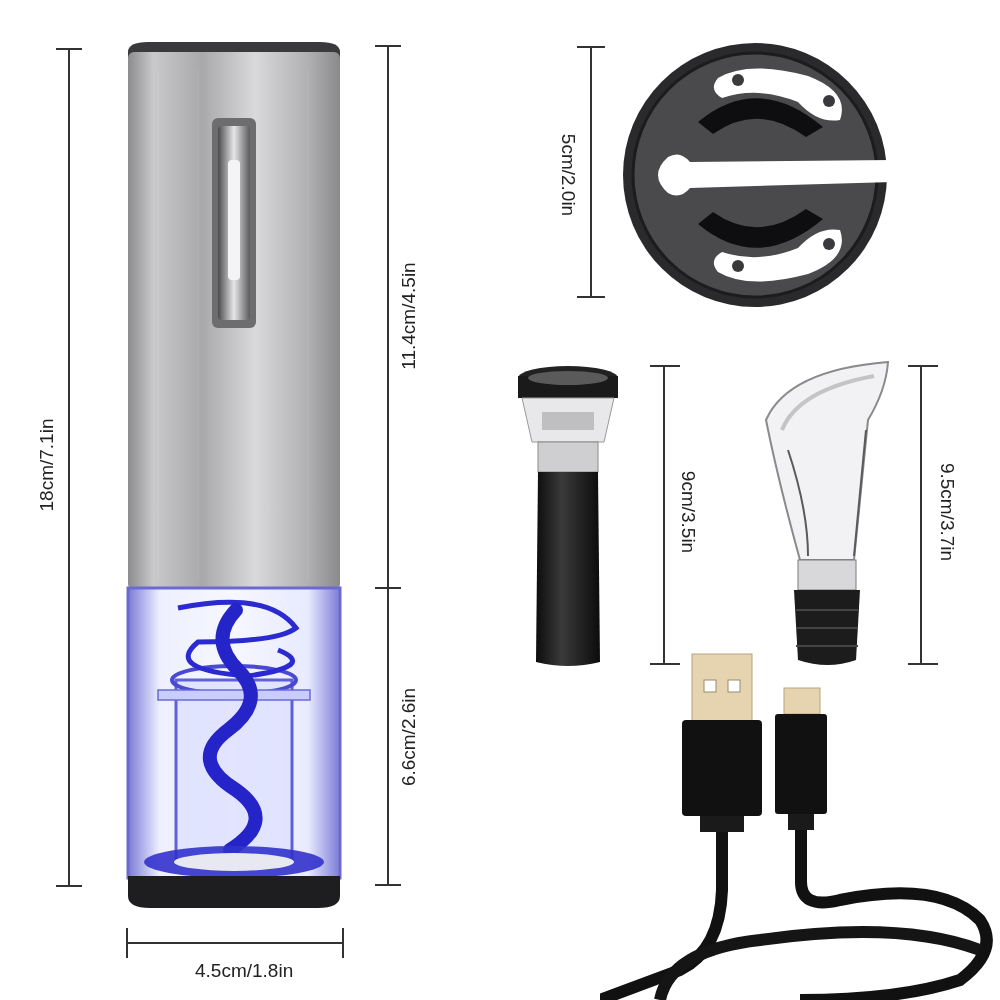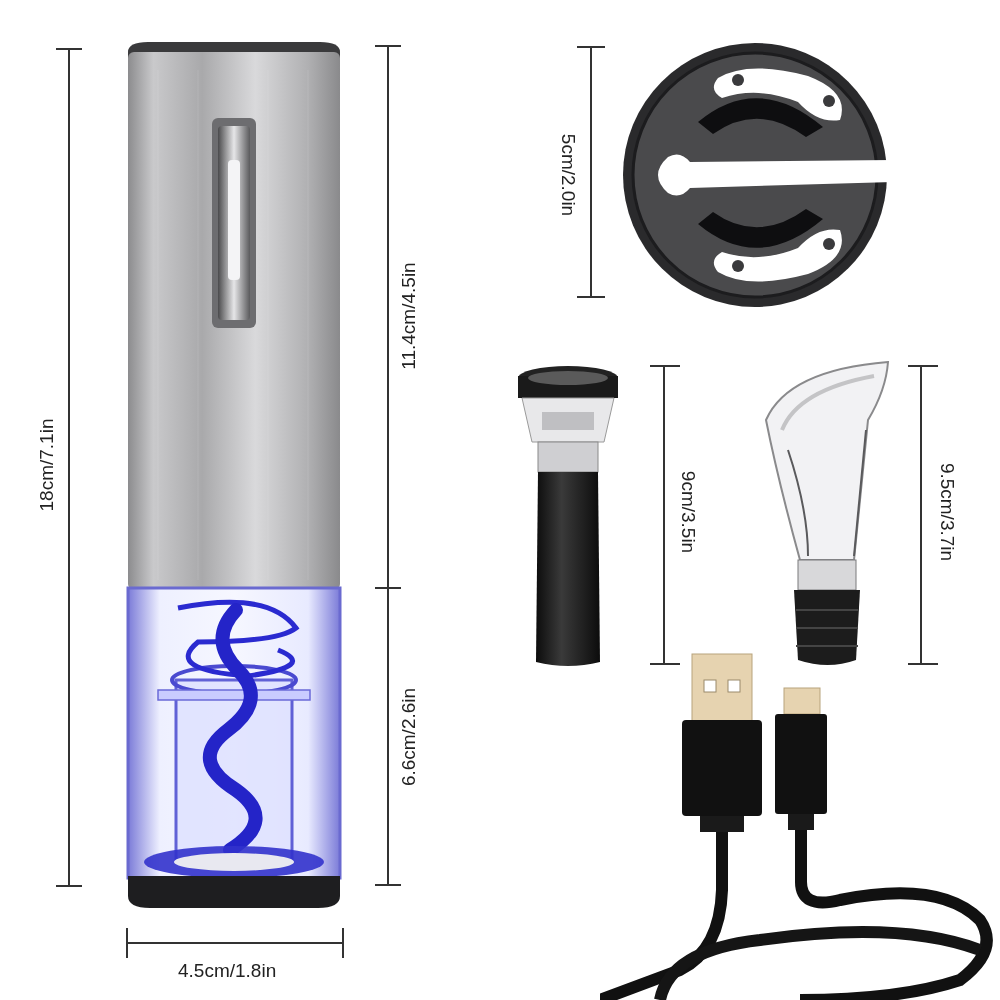--- a/index.html
+++ b/index.html
@@ -32,21 +32,21 @@
   <div class="vl" style="left:387px; top:588px; height:297px;"></div>
   <div class="hl" style="left:375px; top:884px; width:26px;"></div>
 </div>
 <div class="abs dimtext rot-ccw" style="left:409px; top:737px;">6.6cm/2.6in</div>
 
 <div>
   <div class="vl" style="left:126px; top:928px; height:30px;"></div>
   <div class="hl" style="left:127px; top:942px; width:216px;"></div>
   <div class="vl" style="left:342px; top:928px; height:30px;"></div>
 </div>
-<div class="abs dimtext" style="left:178px; top:960px;">4.5cm/1.8in</div>
+<div class="abs dimtext" style="left:195px; top:960px;">4.5cm/1.8in</div>
 
 <div>
   <div class="hl" style="left:577px; top:46px; width:28px;"></div>
   <div class="vl" style="left:590px; top:47px; height:250px;"></div>
   <div class="hl" style="left:577px; top:296px; width:28px;"></div>
 </div>
 <div class="abs dimtext rot-cw" style="left:568px; top:175px;">5cm/2.0in</div>
 
 <div>
   <div class="hl" style="left:650px; top:365px; width:30px;"></div>

